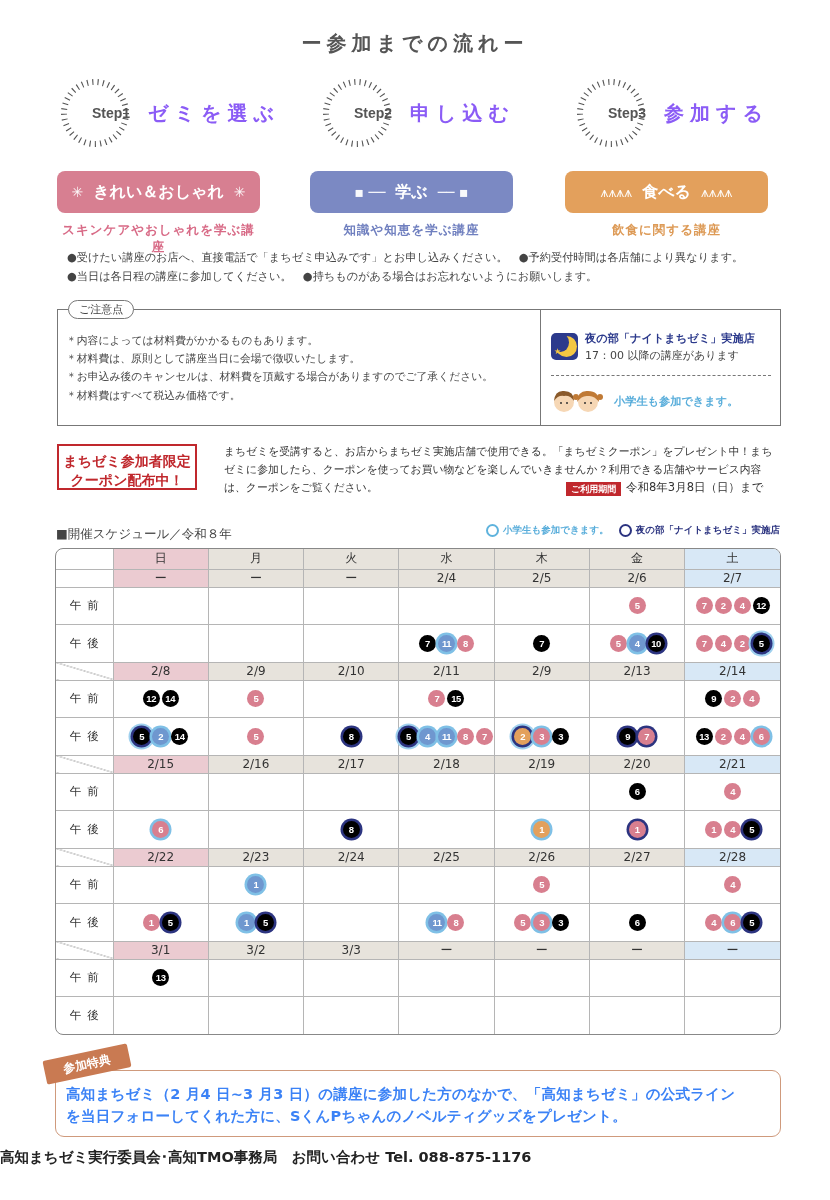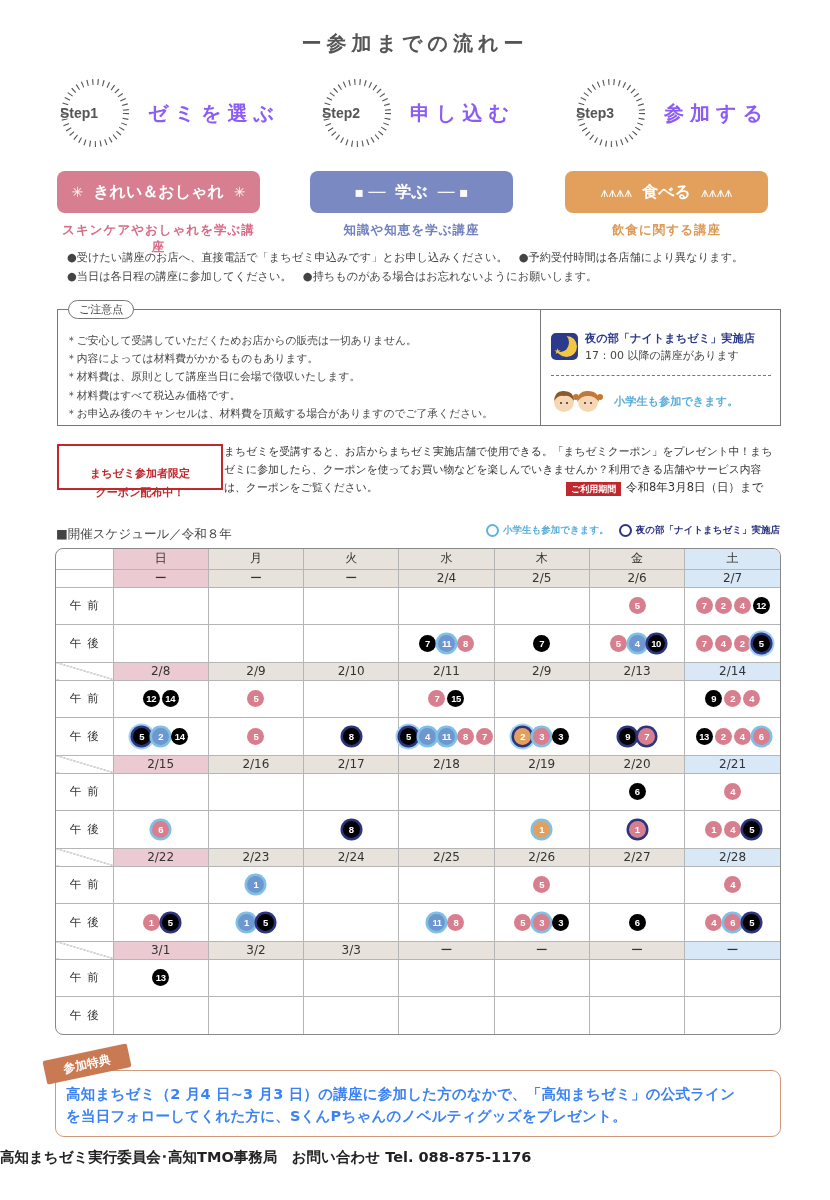--- a/index.html
+++ b/index.html
@@ -5,21 +5,21 @@
   * { box-sizing: border-box; margin: 0; padding: 0; }
   html, body { width: 830px; height: 1200px; background: #fff; overflow: hidden; }
   body { position: relative; font-family: "DejaVu Sans", "Liberation Sans", sans-serif; color: #333; }
   .abs { position: absolute; }
 
   #flow-title { left: 0; width: 830px; top: 30px; text-align: center; font-size: 20px; font-weight: bold; color: #555; letter-spacing: 5px; }
 
   .step { top: 73px; height: 80px; display: flex; align-items: center; }
   .step .ring { position: relative; width: 70px; height: 70px; }
   .step .ring svg { position: absolute; left: 0; top: 0; }
-  .step .ring span { position: absolute; left: 0; top: 0; width: 70px; height: 70px; line-height: 70px; text-align: left; font-size: 14px; font-weight: bold; color: #555; font-family: "Liberation Sans", sans-serif; }
+  .step .ring span { position: absolute; left: 0; top: 0; width: 70px; height: 70px; line-height: 70px; text-align: right; font-size: 14px; font-weight: bold; color: #555; font-family: "Liberation Sans", sans-serif; }
   .step .step-label { margin-left: 18px; font-size: 20px; color: #8b5cf6; letter-spacing: 6px; font-weight: bold; }
 
   .cat { top: 171px; width: 203px; height: 42px; border-radius: 8px; color: #fff; font-weight: bold; font-size: 16px; display: flex; align-items: center; justify-content: center; gap: 10px; }
   .cat .deco { font-size: 14px; font-weight: normal; opacity: .95; }
   .cat-sub { top: 222px; width: 203px; text-align: center; font-size: 12.5px; font-weight: bold; letter-spacing: 1px; }
 
   .notes { left: 57px; font-size: 11.2px; color: #444; white-space: nowrap; margin-left: 10px; }
 
   #caution { left: 57px; top: 309px; width: 724px; height: 117px; border: 1px solid #777; }
   #caution-tag { left: 68px; top: 300px; padding: 1px 10px; background: #fff; border: 1px solid #777; border-radius: 10px; font-size: 11px; color: #444; }
@@ -28,21 +28,21 @@
   #night-icon { left: 551px; top: 333px; width: 27px; height: 27px; border-radius: 5px; background: #2c3a8c; overflow: hidden; }
   #night-icon .moon { position: absolute; left: 5px; top: 3px; width: 21px; height: 21px; border-radius: 50%; background: #f4c743; }
   #night-icon .moon-cut { position: absolute; left: 1px; top: 0px; width: 17px; height: 19px; border-radius: 50%; background: #2c3a8c; }
   #night-icon .star { position: absolute; left: 3px; top: 15px; color: #f4c743; font-size: 8px; line-height: 8px; }
   #night-title { left: 585px; top: 331px; font-size: 11.2px; font-weight: bold; color: #2c3a8c; }
   #night-sub { left: 585px; top: 348px; font-size: 11px; color: #444; }
   #dash-line { left: 551px; top: 375px; width: 220px; border-top: 1.5px dashed #777; }
   #kids-icon { left: 550px; top: 387px; width: 58px; height: 26px; }
   #kids-text { left: 614px; top: 394px; font-size: 11.2px; font-weight: bold; color: #5aaedb; }
 
-  #coupon-box { left: 57px; top: 444px; width: 166px; height: 46px; border: 2px solid #c0282d; color: #c0282d; font-weight: bold; font-size: 11px; line-height: 19px; text-align: center; padding-top: 18px; }
+  #coupon-box { left: 57px; top: 444px; width: 140px; height: 46px; border: 2px solid #c0282d; color: #c0282d; font-weight: bold; font-size: 14px; line-height: 19px; text-align: center; padding-top: 6px; }
   #coupon-text { left: 224px; top: 443px; width: 556px; font-size: 10.8px; color: #333; line-height: 18px; }
   #coupon-period { left: 566px; top: 482px; height: 14px; padding: 0 5px; background: #c0282d; color: #fff; font-size: 9px; font-weight: bold; line-height: 14px; }
   #coupon-date { left: 626px; top: 480px; font-size: 11.5px; color: #333; }
 
   #sched-title { left: 56px; top: 526px; font-size: 12.5px; color: #444; }
   #legend { right: 50px; top: 524px; display: flex; align-items: center; gap: 4px; font-size: 9.5px; font-weight: bold; }
   #legend .lg-ring { width: 13px; height: 13px; border-radius: 50%; display: inline-block; }
 
   #sched { left: 55px; top: 548px; width: 726px; border: 1.5px solid #888; border-radius: 8px; overflow: hidden; }
   table { border-collapse: collapse; width: 100%; table-layout: fixed; }
@@ -128,25 +128,24 @@
   <span class="deco">⩚⩚⩚⩚</span>
 </div>
 <div class="abs cat-sub" style="left:565px;color:#dd9a56">飲食に関する講座</div>
 
 <div class="abs notes" style="top:250px">●受けたい講座のお店へ、直接電話で「まちゼミ申込みです」とお申し込みください。　●予約受付時間は各店舗により異なります。</div>
 <div class="abs notes" style="top:269px">●当日は各日程の講座に参加してください。　●持ちものがある場合はお忘れないようにお願いします。</div>
 
 <div id="caution" class="abs"></div>
 <div id="caution-tag" class="abs">ご注意点</div>
 <div id="caution-list" class="abs">
-  <div>＊ご安心して受講していただくためお店からの販売は一切ありません。</div>
   <div>＊内容によっては材料費がかかるものもあります。</div>
   <div>＊材料費は、原則として講座当日に会場で徴収いたします。</div>
+  <div>＊お申込み後のキャンセルは、材料費を頂戴する場合がありますのでご了承ください。</div>
   <div>＊材料費はすべて税込み価格です。</div>
-  <div>＊お申込み後のキャンセルは、材料費を頂戴する場合がありますのでご了承ください。</div>
 </div>
 <div id="caution-divider" class="abs"></div>
 <div id="night-icon" class="abs">
   <div class="moon"></div>
     <div class="moon-cut"></div>
     <div class="star">★</div>
 </div>
 <div id="night-title" class="abs">夜の部「ナイトまちゼミ」実施店</div>
 <div id="night-sub" class="abs">17：00 以降の講座があります</div>
 <div id="dash-line" class="abs"></div>

